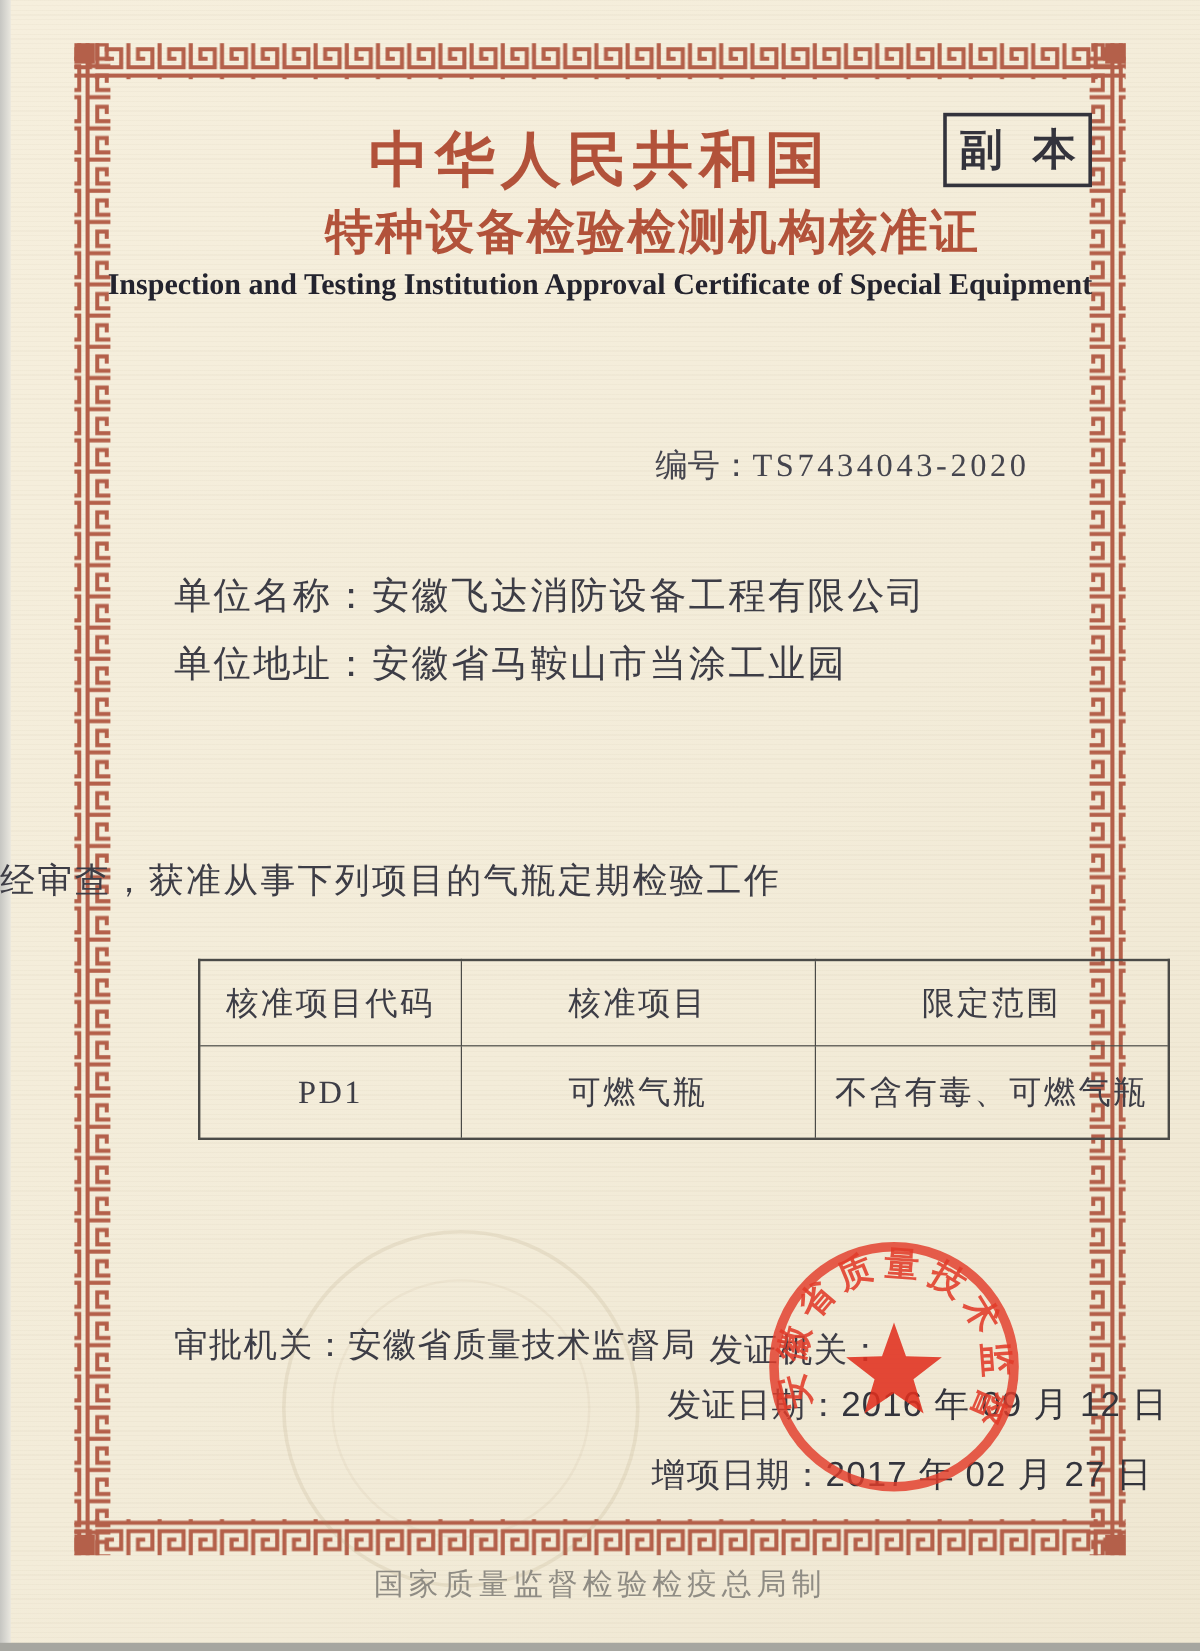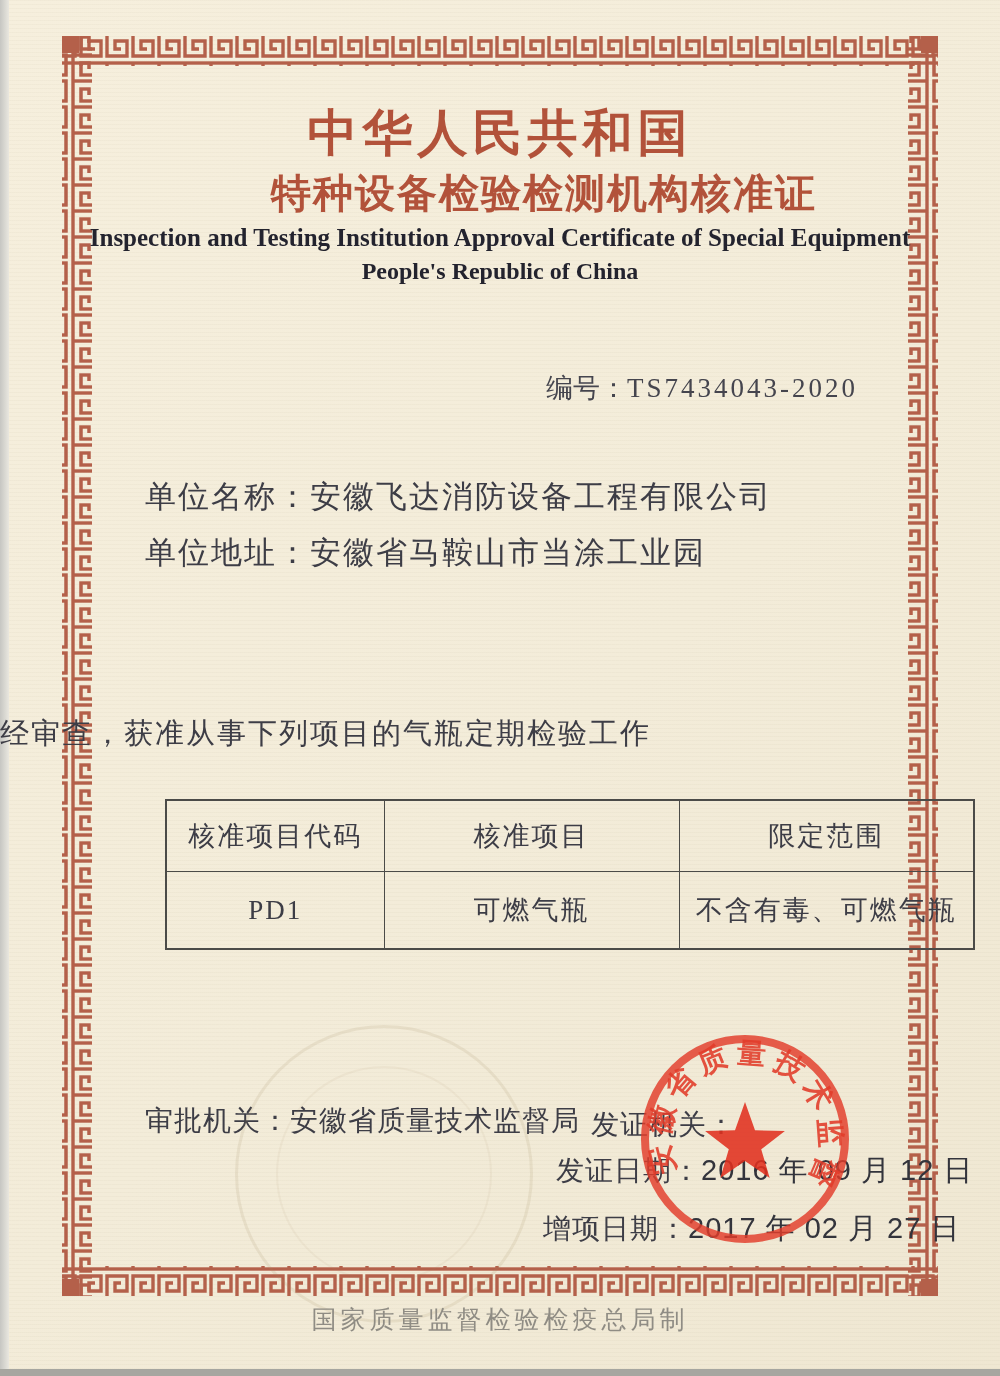--- a/index.html
+++ b/index.html
@@ -99,25 +99,27 @@
 
     <g transform="translate(1000,0) scale(-1,1)">
       <rect x="908" y="36" width="30" height="1260" fill="url(#meanderV)"></rect>
     </g>
     <rect x="62" y="36" width="17" height="17" fill="#b4604a"></rect>
     <rect x="921" y="36" width="17" height="17" fill="#b4604a"></rect>
     <rect x="62" y="1279" width="17" height="17" fill="#b4604a"></rect>
     <rect x="921" y="1279" width="17" height="17" fill="#b4604a"></rect>
   </svg>
 
+  <div class="badge">
+    <span>副 本</span>
+  </div>
 
   <h1 class="t-cn1">中华人民共和国</h1>
   <h1 class="t-cn2">特种设备检验检测机构核准证</h1>
   <p class="t-en t-en1">Inspection and Testing Institution Approval Certificate of Special Equipment</p>
-  <p class="t-en t-en2">People's Republic of China</p>
 
 
   <p class="certno">
     <span>编号：</span><span class="num">TS7434043-2020</span>
   </p>
 
   <div class="info-line info-name">
     <span>单位名称：</span><span>安徽飞达消防设备工程有限公司</span>
   </div>
   <div class="info-line info-addr">

